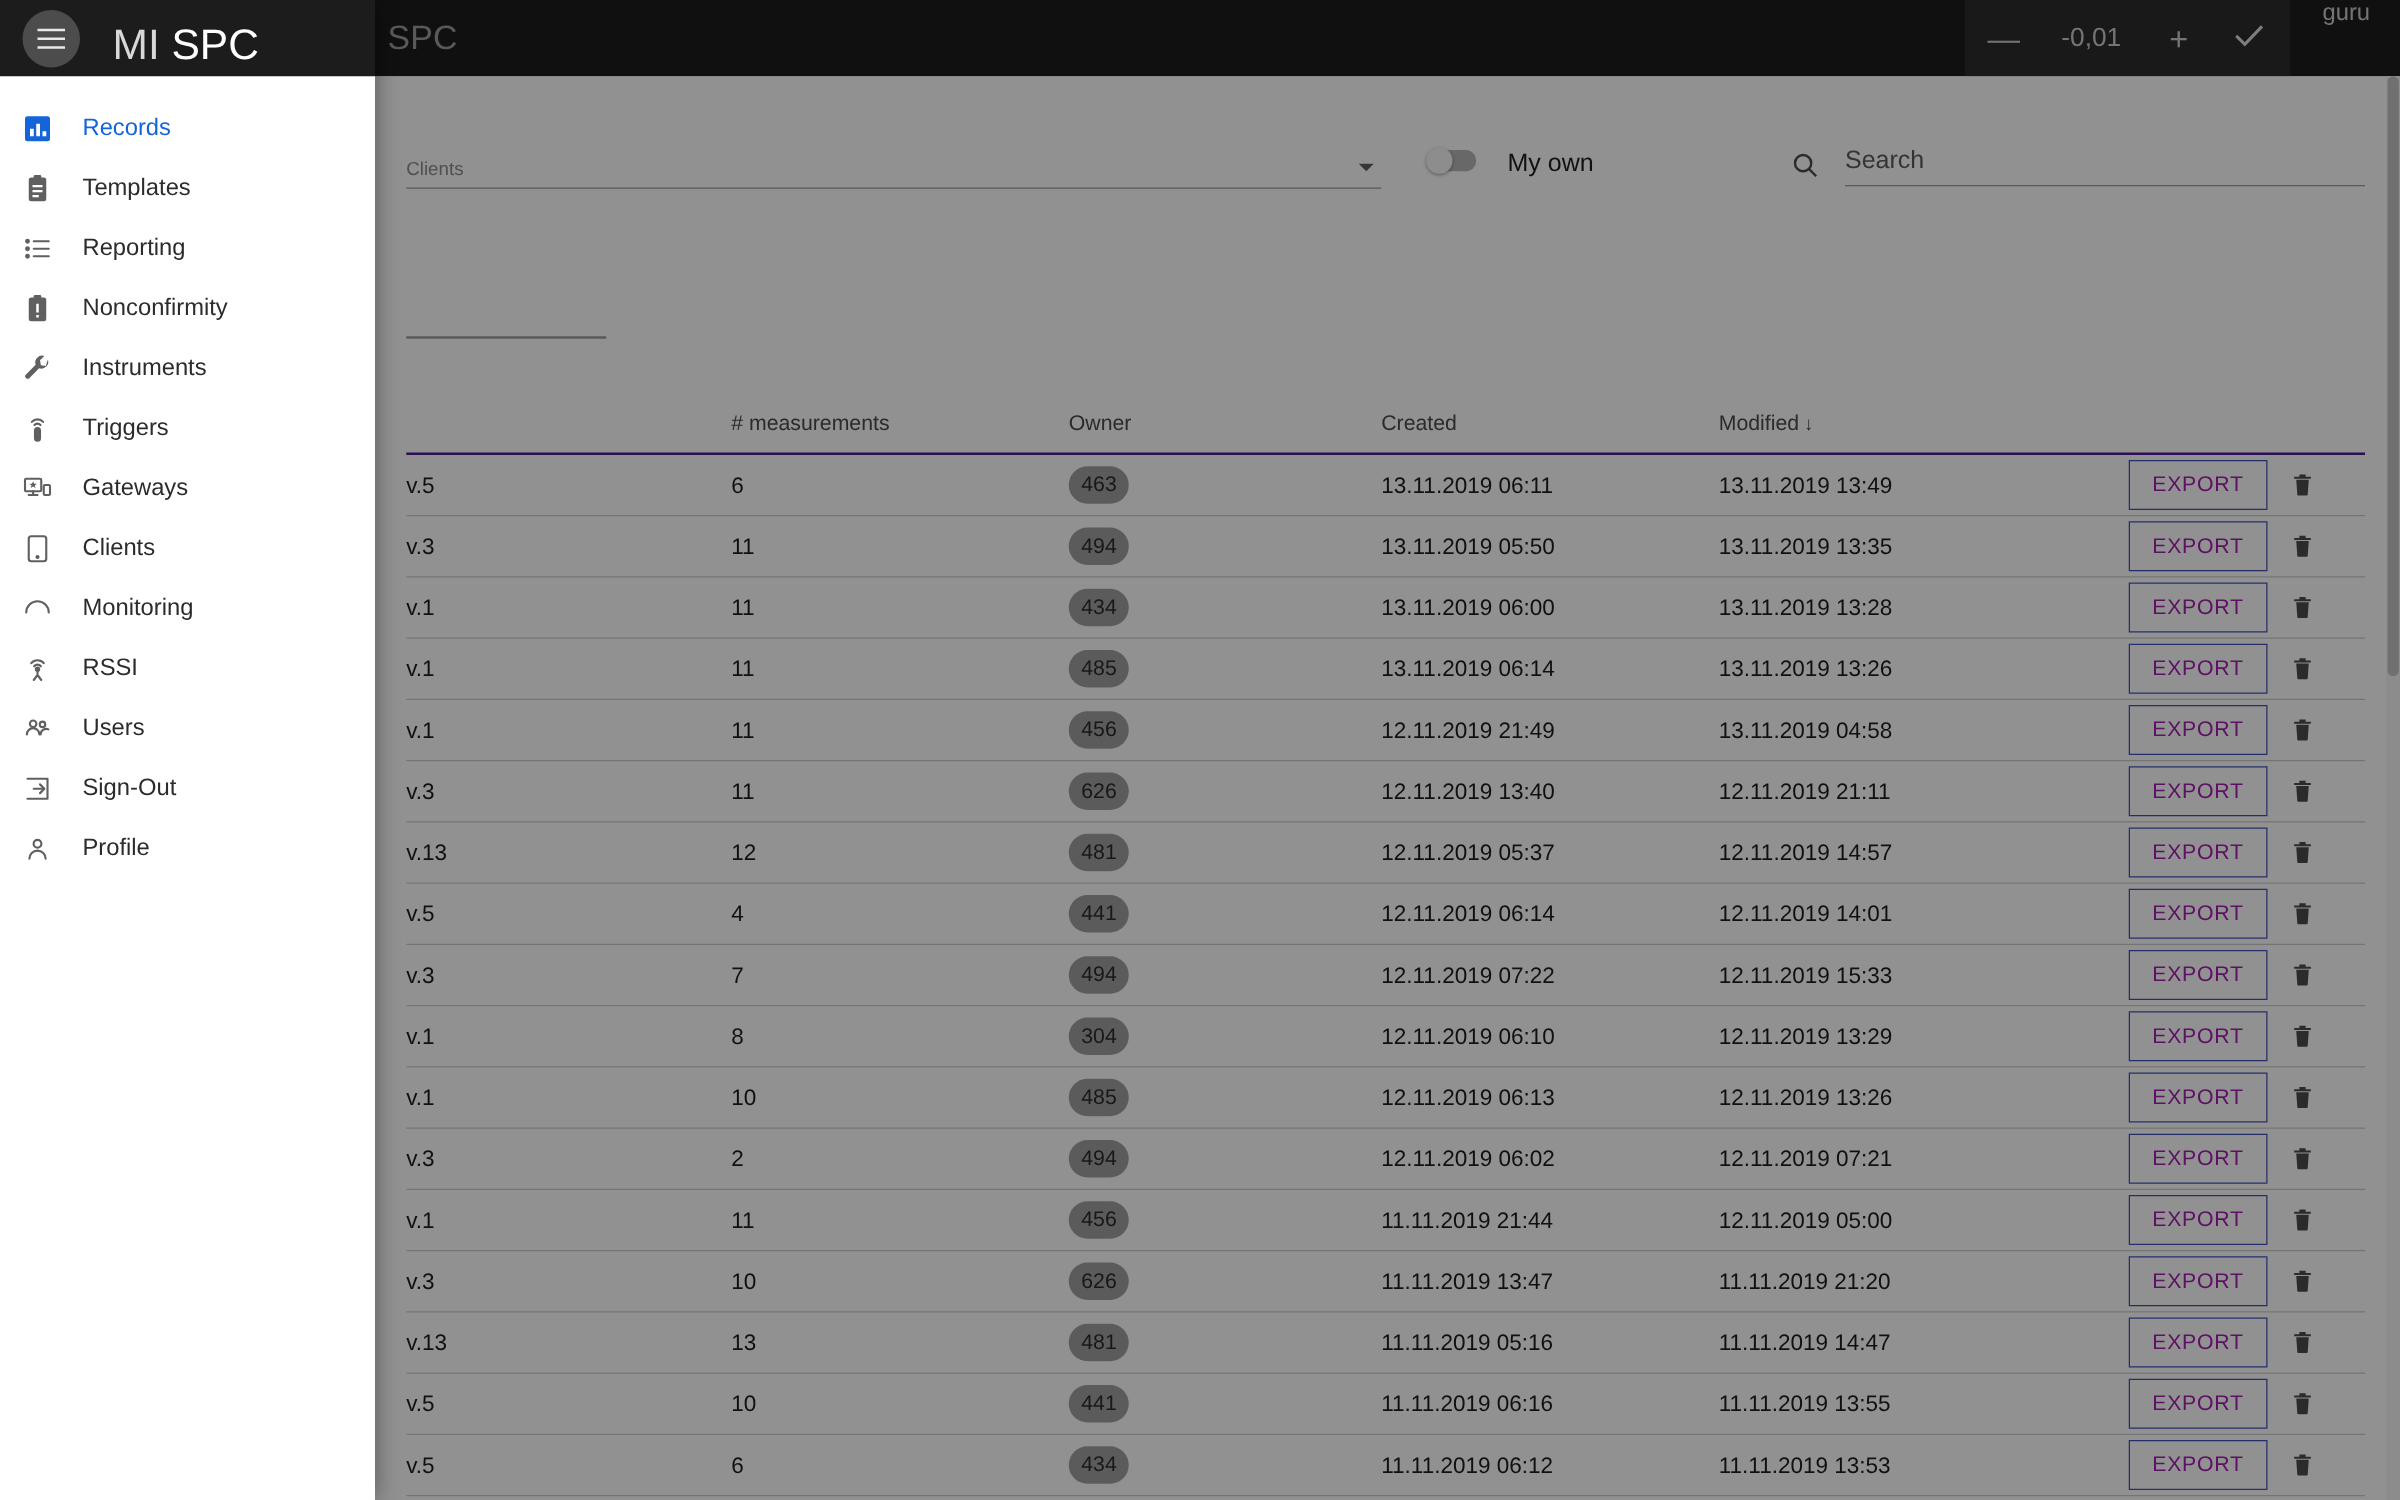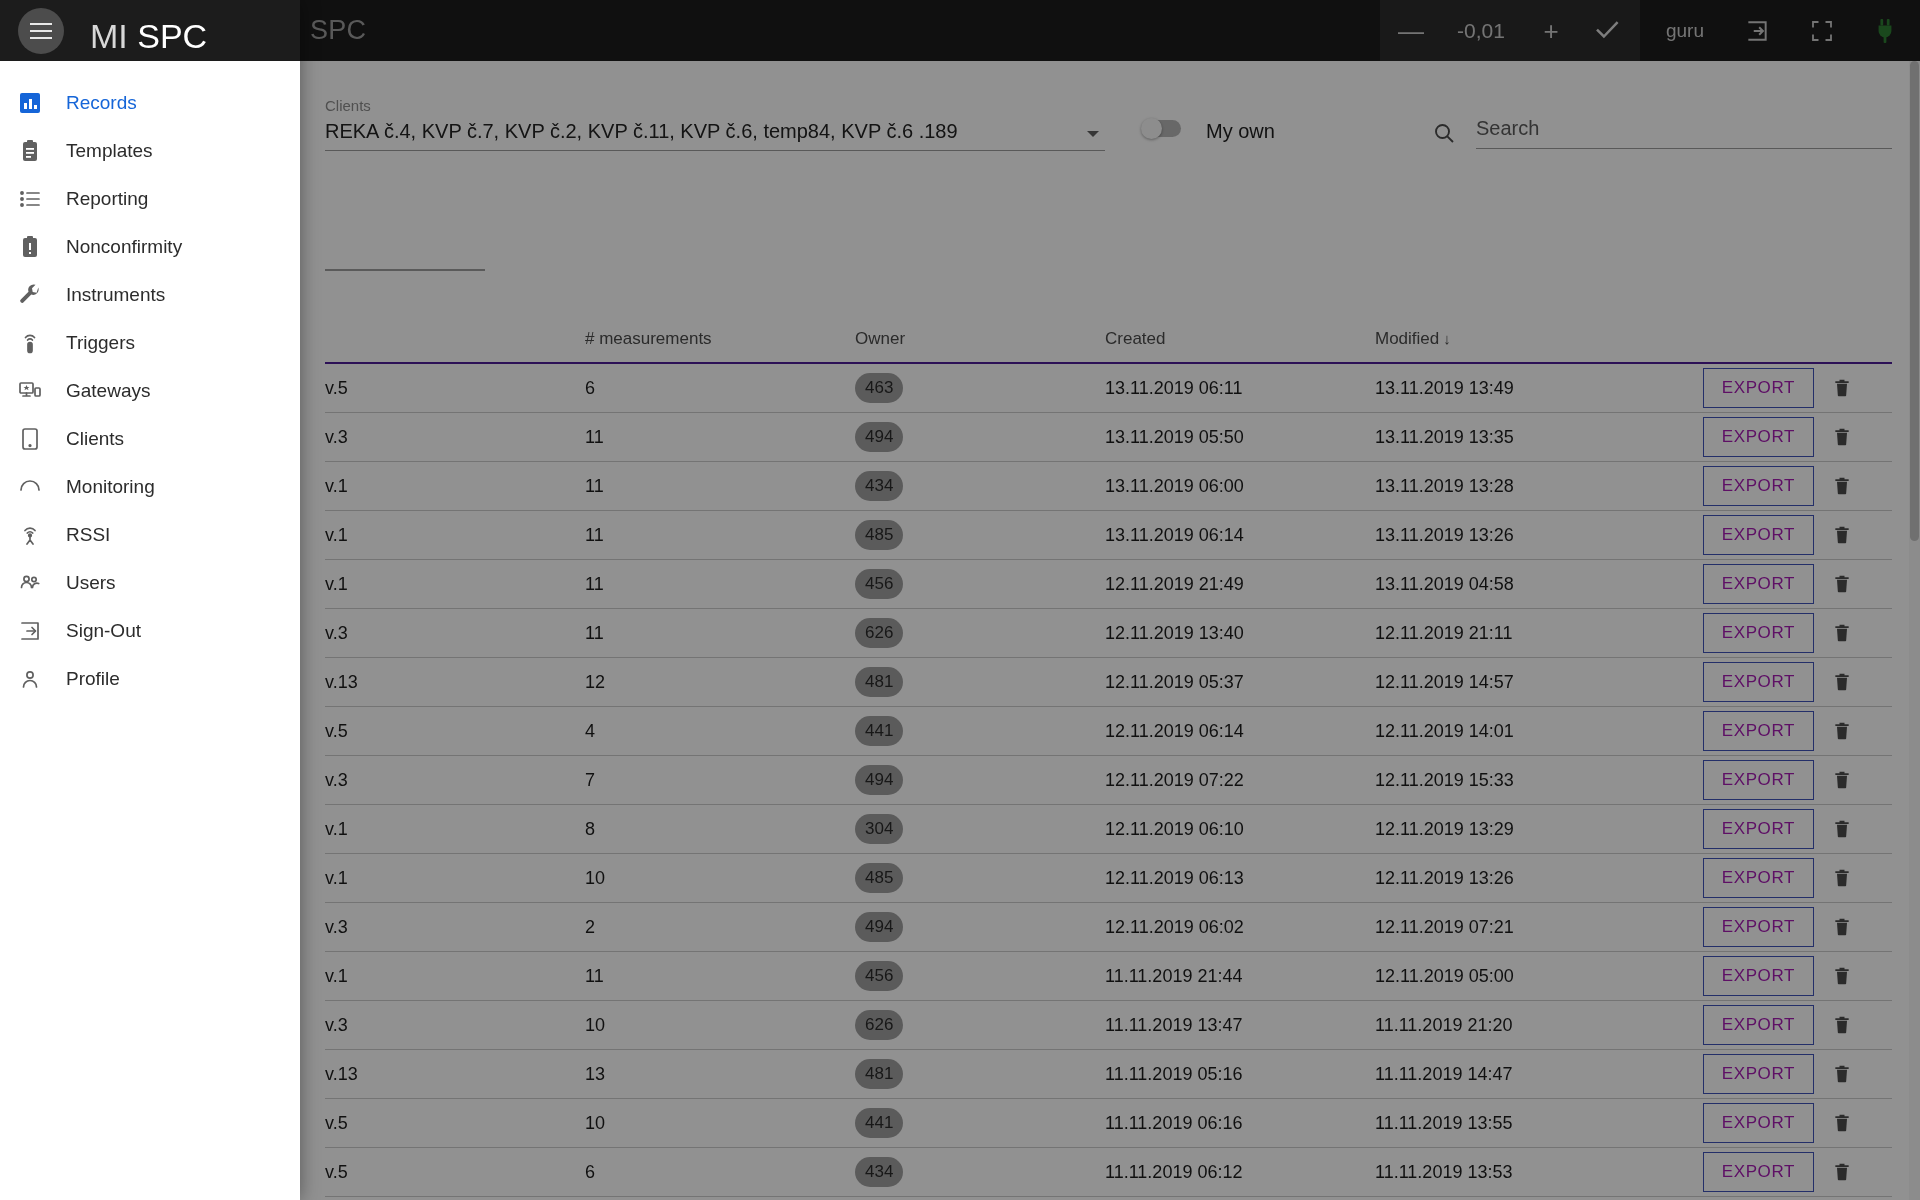--- a/index.html
+++ b/index.html
@@ -27,21 +27,21 @@
     background: #2b2b2b; padding: 0 18px; gap: 24px;
   }
   .zoom-btn {
     color: #c9c9c9; font-size: 26px; line-height: 1;
     width: 26px; text-align: center; cursor: pointer; user-select: none;
   }
   .zoom-val { color: #c9c9c9; font-size: 21px; min-width: 66px; text-align: center; }
   .check-icon { color: #d8d8d8; margin-left: 4px; }
   .topbar-right {
     display: flex; align-items: center; gap: 40px;
-    padding: 0 24px 0 26px; height: 61px;
+    padding: 0 24px 0 26px; height: 61px; flex-direction: column;
   }
   .user-name { color: #c9c9c9; font-size: 19px; }
   .tb-icon { display: flex; align-items: center; cursor: pointer; }
 
   
   .content { position: absolute; top: 61px; left: 0; right: 0; bottom: 0; background: #fafafa; }
 
   .filterbar {
     position: absolute; top: 30px; left: 325px; right: 28px; height: 60px;
     display: flex; align-items: flex-end;
@@ -190,21 +190,20 @@
           </svg>
         </div>
       </div>
     </div>
 
     <div class="content">
 
       <div class="filterbar">
         <div class="clients-field">
           <div class="clients-label">Clients</div>
-          <div class="clients-value">REKA č.4, KVP č.7, KVP č.2, KVP č.11, KVP č.6, temp84, KVP č.6 .189</div>
           <div class="clients-underline"></div>
           <div class="clients-arrow"></div>
         </div>
 
         <div class="toggle-wrap">
           <div class="toggle"></div>
           <div class="toggle-label">My own</div>
         </div>
 
         <div class="search-wrap">

